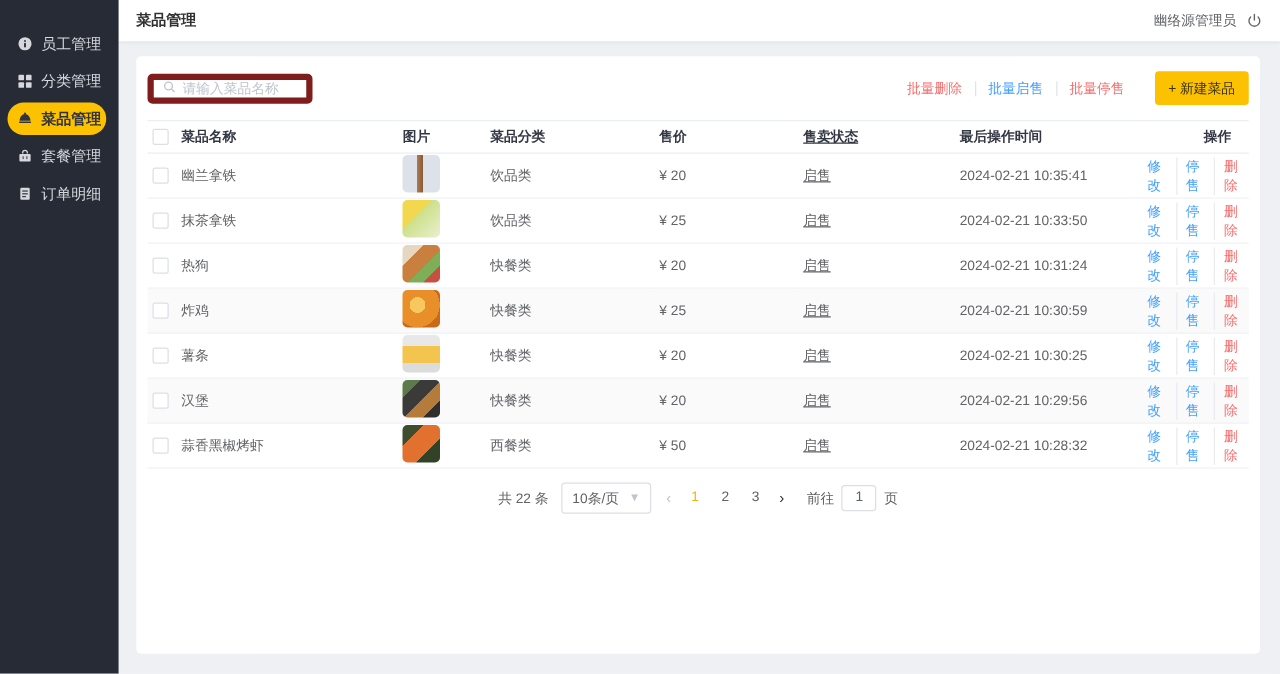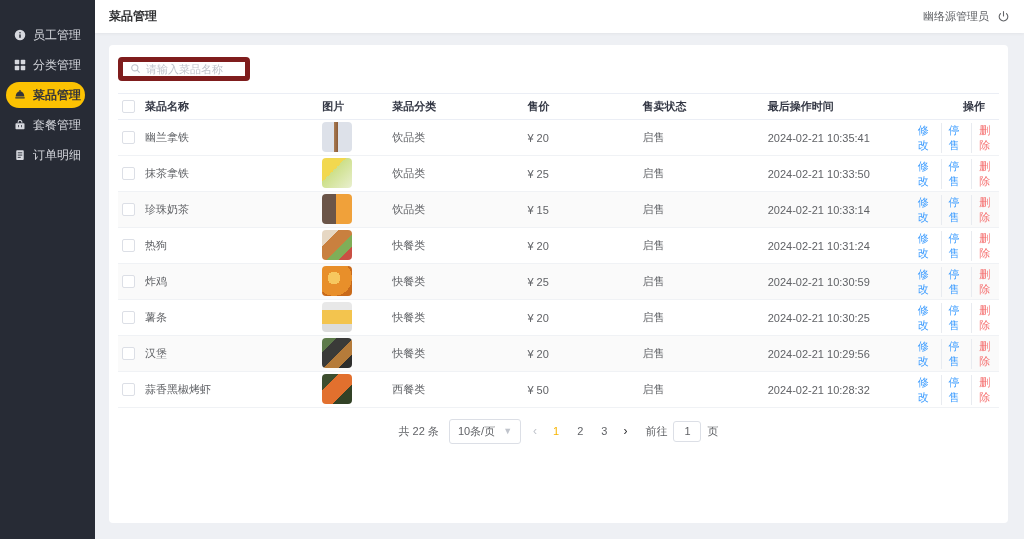--- a/index.html
+++ b/index.html
@@ -41,21 +41,21 @@
 
   
   table { width:100%; border-collapse:collapse; table-layout:fixed; font-size:11px; }
   thead th { font-weight:bold; color:#333744; text-align:left; height:26px; border-top:1px solid #ebeef5; border-bottom:1px solid #ebeef5; padding:0 4px; }
   tbody td { color:#606266; height:36px; border-bottom:1px solid #f0f2f5; padding:0 4px; }
   tbody tr.striped { background:#fafafa; }
   .col-name  { width:200px; }
   .col-img   { width:70px; }
   .col-cat   { width:135px; }
   .col-price { width:115px; }
-  .col-status{ width:125px; }
+  .col-status{ width:125px;text-decoration:underline; }
   .col-time  { width:150px; }
   .col-act   { width:85px; }
   .name-cell { display:flex; align-items:center; gap:10px; }
   .checkbox { width:13px; height:13px; border:1px solid #dcdfe6; border-radius:2px; background:#fff; flex:0 0 13px; cursor:pointer; display:inline-block; }
   .thumb { width:30px; height:30px; border-radius:4px; background:#e8eaef; }
   .thumb-bottle { background:linear-gradient(90deg,#dde1e9 40%,#a97b52 40%,#8a5a36 54%,#dde1e9 54%); }
   .thumb-latte  { background:linear-gradient(90deg,#8a6a50 28%,#eeddc0 28%,#d8b astray 50%,#e6cda4 66%,#8a6a50 66%); background:linear-gradient(90deg,#8a6a50 28%,#eeddc0 28%,#e6cda4 66%,#8a6a50 66%); }
   .thumb-matcha { background:linear-gradient(135deg,#f2d84f 0 40%,#cde08a 40%,#e9efcf 100%); }
   .thumb-boba   { background:linear-gradient(90deg,#6b5548 45%,#f0a13a 45%); }
   .thumb-hotdog { background:linear-gradient(135deg,#e6d7c3 0 28%,#c9803f 28% 58%,#7fae58 58% 78%,#c94f43 78%); }
@@ -161,20 +161,28 @@
       <div class="toolbar">
         <div class="search-box">
           <span>
             <svg viewBox="0 0 16 16" fill="none" stroke="#c0c4cc" stroke-width="1.6">
                 <circle cx="7" cy="7" r="4.5"></circle>
                 <path d="M10.5 10.5 L14 14"></path>
               </svg>
           </span>
           <input type="text" placeholder="请输入菜品名称" style="">
         </div>
+        <div class="toolbar-right">
+          <button class="text-btn red">批量删除</button>
+          <span class="tb-sep"></span>
+          <button class="text-btn blue">批量启售</button>
+          <span class="tb-sep"></span>
+          <button class="text-btn red">批量停售</button>
+          <button class="primary-btn">+ 新建菜品</button>
+        </div>
       </div>
 
       <table>
         <thead>
           <tr>
             <th class="col-name">
               <span class="name-cell">
                 <span class="checkbox"></span>
                 <span>菜品名称</span>
               </span>
@@ -221,40 +229,20 @@
     <td class="col-status">启售</td>
     <td class="col-time">2024-02-21 10:33:50</td>
     <td class="col-act">
       <span class="row-actions">
         <a class="act blue">修改</a>
         <a class="act blue">停售</a>
         <a class="act red">删除</a>
       </span>
     </td>
   </tr>
-            <tr class="striped">
-    <td class="col-name">
-      <span class="name-cell">
-        <span class="checkbox"></span>
-        <span>珍珠奶茶</span>
-      </span>
-    </td>
-    <td class="col-img"><span class="thumb thumb-boba" style="display:inline-block"></span></td>
-    <td class="col-cat">饮品类</td>
-    <td class="col-price">¥ 15</td>
-    <td class="col-status">启售</td>
-    <td class="col-time">2024-02-21 10:33:14</td>
-    <td class="col-act">
-      <span class="row-actions">
-        <a class="act blue">修改</a>
-        <a class="act blue">停售</a>
-        <a class="act red">删除</a>
-      </span>
-    </td>
-  </tr>
             <tr>
     <td class="col-name">
       <span class="name-cell">
         <span class="checkbox"></span>
         <span>热狗</span>
       </span>
     </td>
     <td class="col-img"><span class="thumb thumb-hotdog" style="display:inline-block"></span></td>
     <td class="col-cat">快餐类</td>
     <td class="col-price">¥ 20</td>

